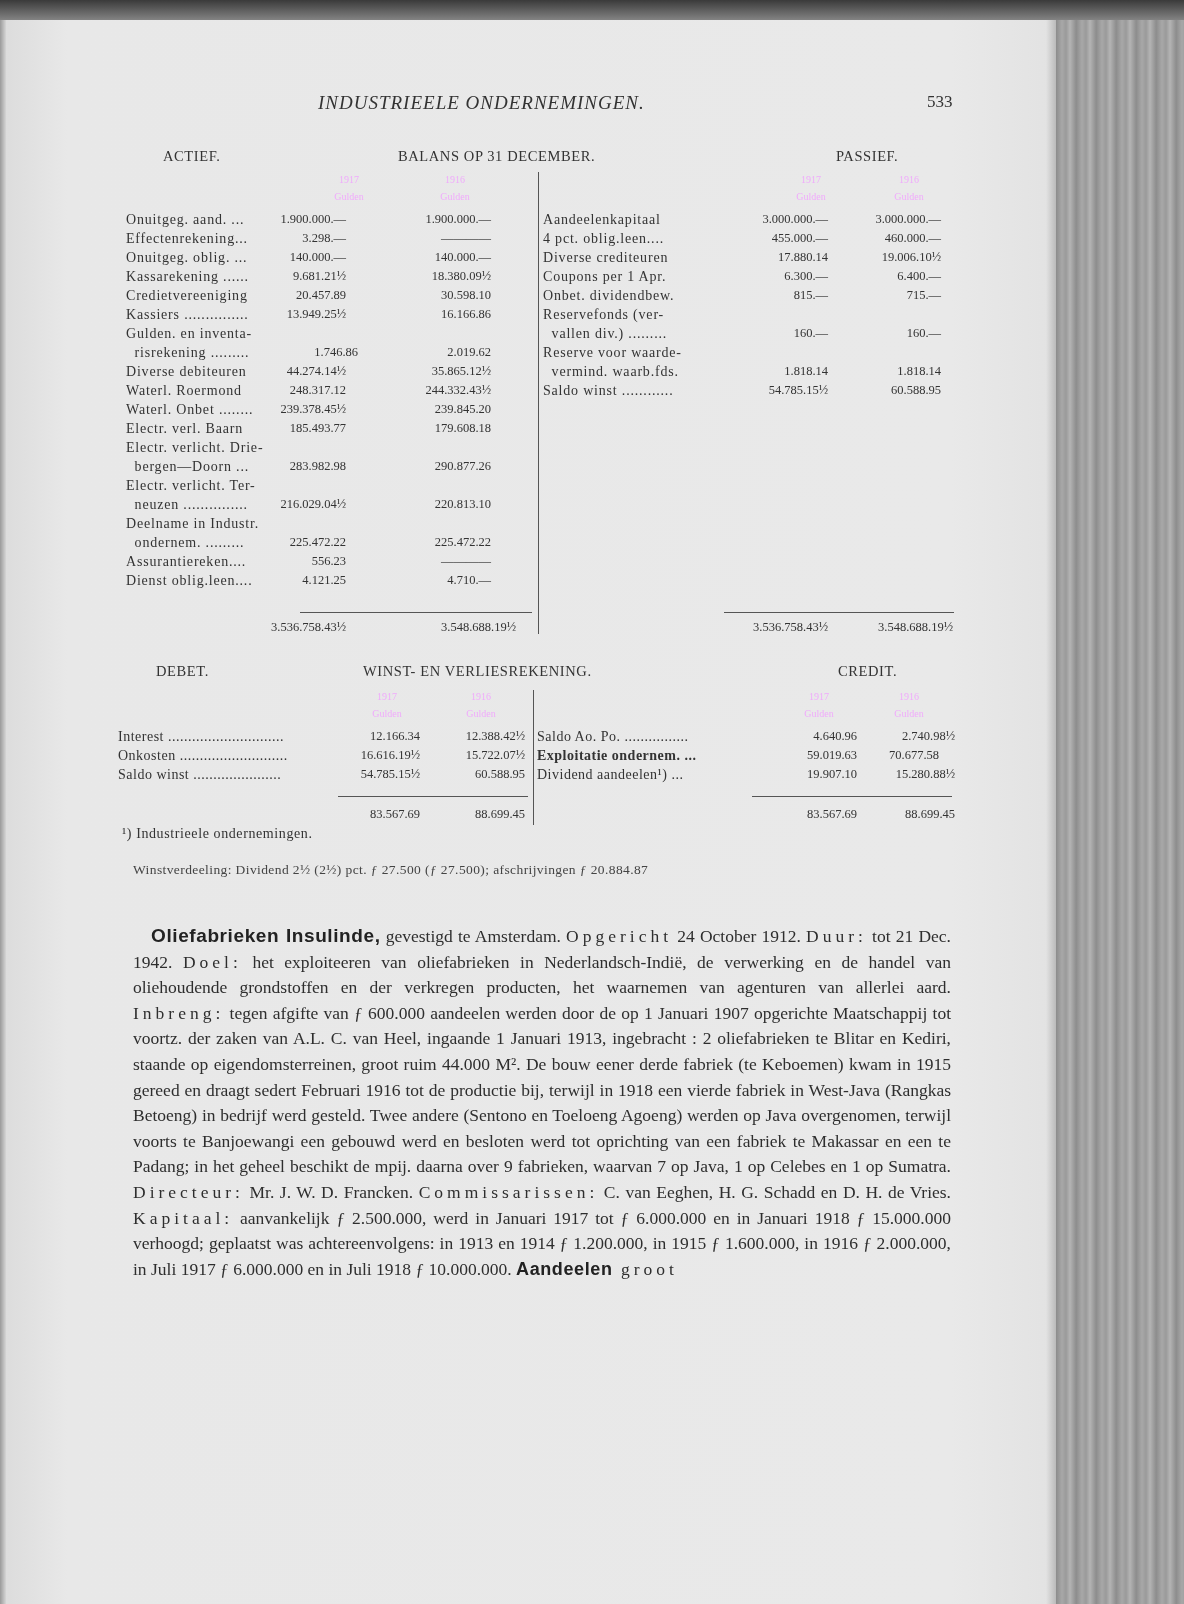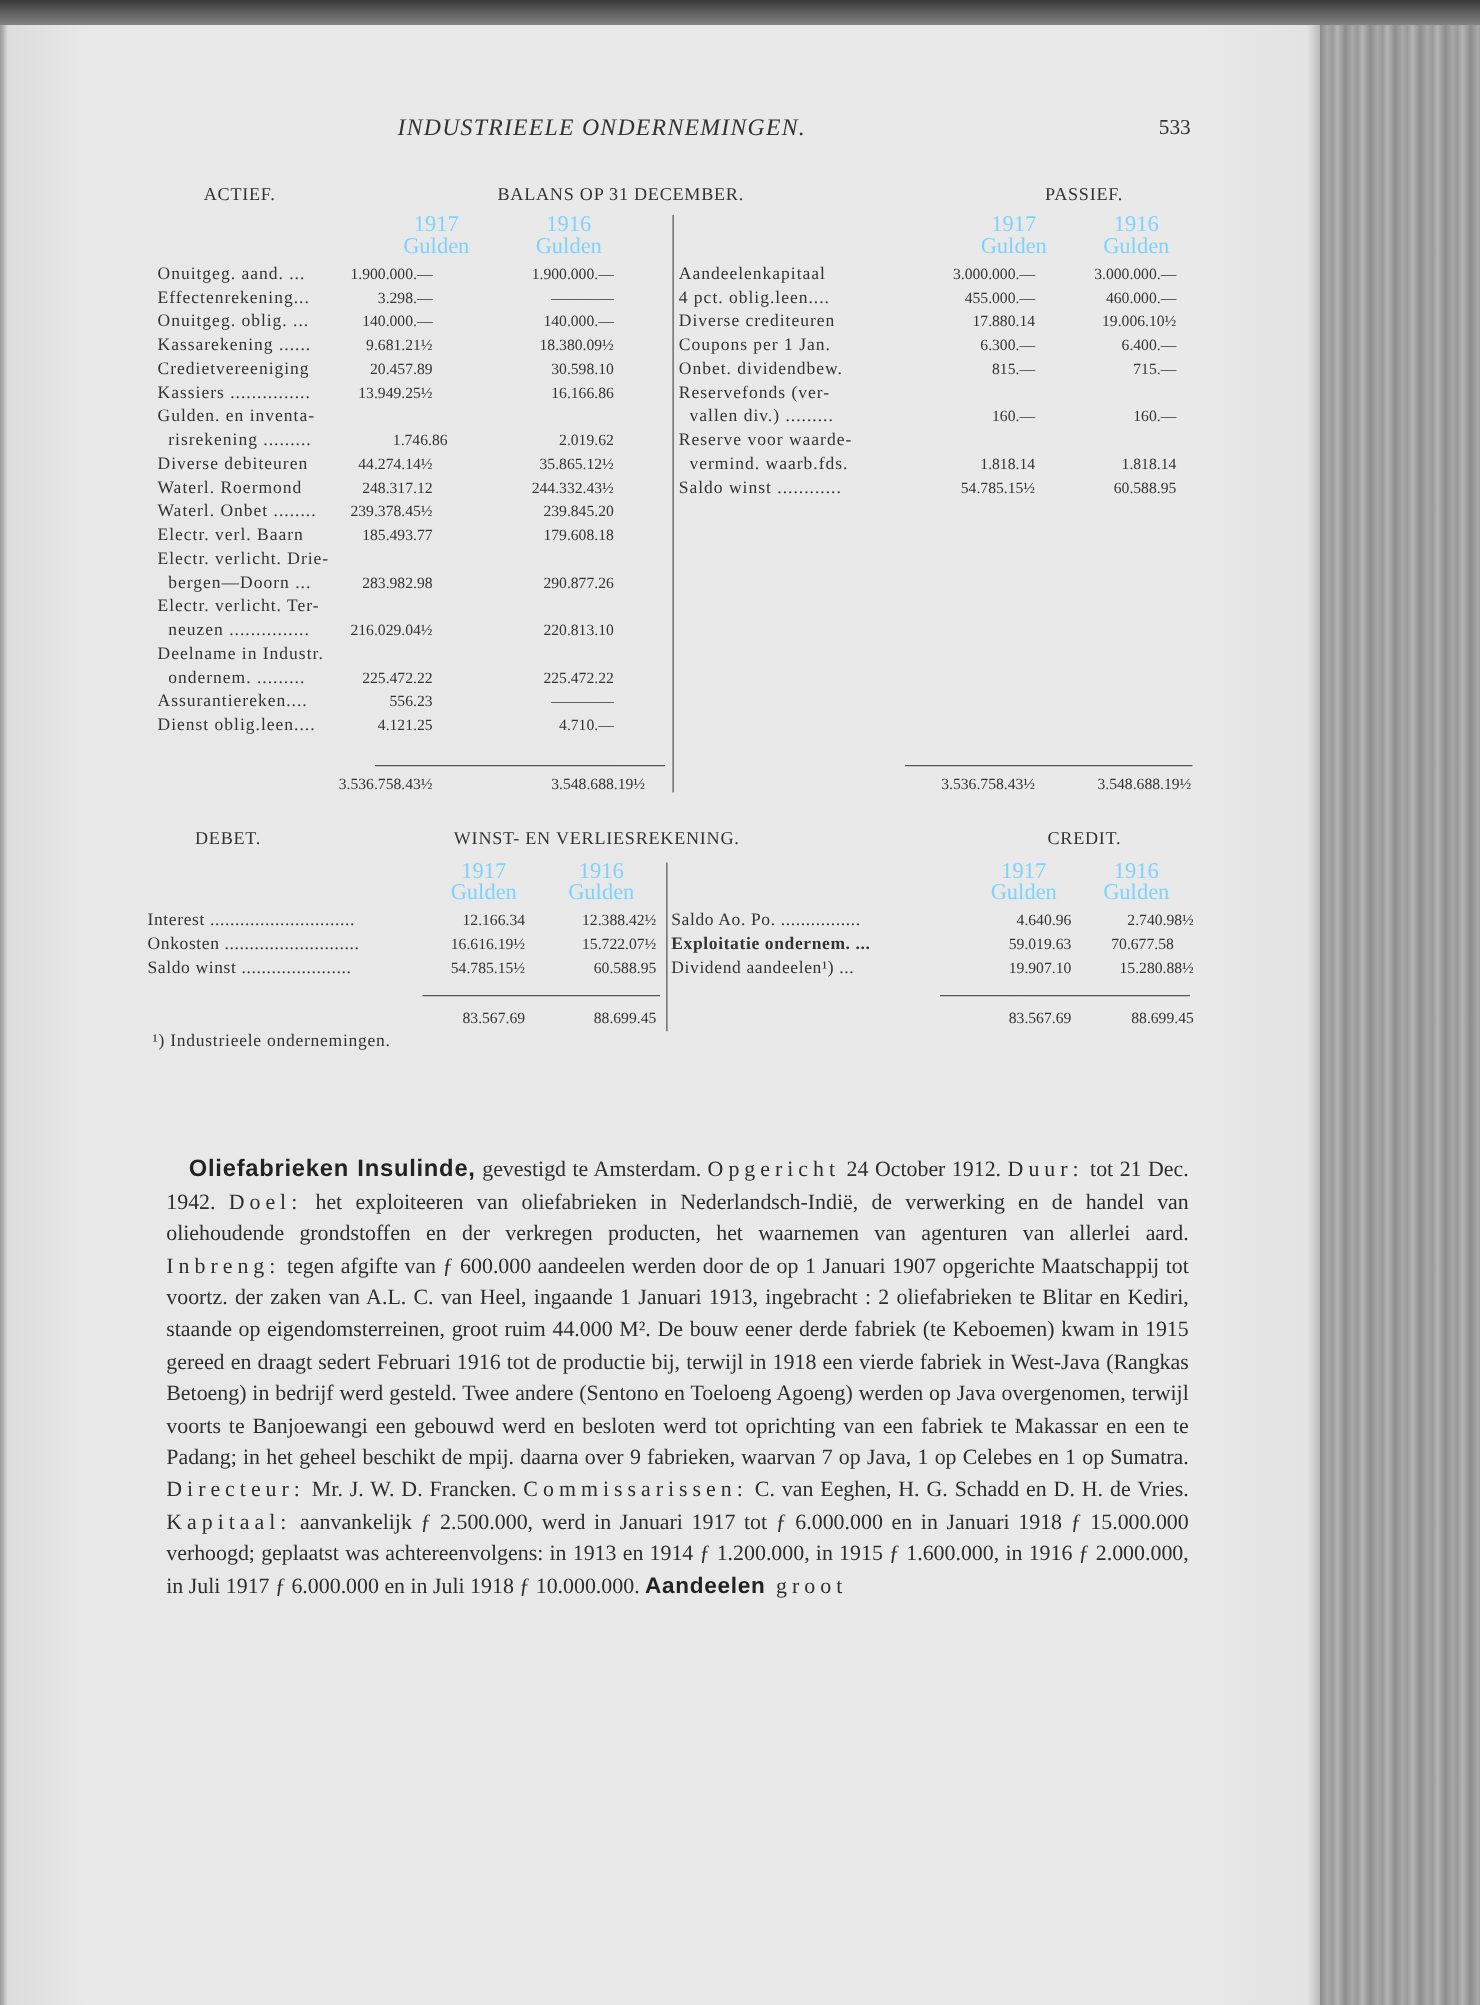--- a/index.html
+++ b/index.html
@@ -40,21 +40,21 @@
     }
     .page-number {
       position: absolute; left: 927px; top: 0; font-size: 17px; color: #333;
     }
 
     .section-head {
       position: absolute; font-size: 14.5px; letter-spacing: 0.6px; color: #333; white-space: nowrap;
     }
 
     .col-head {
-      position: absolute; font-size: 18px; text-align: center; color: #7dd3fc; line-height: 17px;
+      position: absolute; font-size: 10px; text-align: center; color: #f0abfc; line-height: 17px;
     }
     .row {
       position: absolute; font-size: 14px; line-height: 19px; white-space: nowrap; color: #333;
     }
     .row .lbl { position: absolute; left: 0; letter-spacing: 0.8px; }
     .row .v1, .row .v2 {
       position: absolute; text-align: right; font-size: 12.5px; font-family: "Liberation Serif", serif;
     }
     .vline { position: absolute; width: 1px; background: #555; }
     .hline { position: absolute; height: 1px; background: #555; }
@@ -234,21 +234,21 @@
         <span class="lbl">4 pct. oblig.leen....</span>
         <span class="v1" style="right:125px;">455.000.—</span>
         <span class="v2" style="right:12px;">460.000.—</span>
       </div>
     <div class="row" style="left:543px; top:248px; width:410px;">
         <span class="lbl">Diverse crediteuren</span>
         <span class="v1" style="right:125px;">17.880.14</span>
         <span class="v2" style="right:12px;">19.006.10½</span>
       </div>
     <div class="row" style="left:543px; top:267px; width:410px;">
-        <span class="lbl">Coupons per 1 Jan.</span>
+        <span class="lbl">Coupons per 1 Apr.</span>
         <span class="v1" style="right:125px;">6.300.—</span>
         <span class="v2" style="right:12px;">6.400.—</span>
       </div>
     <div class="row" style="left:543px; top:286px; width:410px;">
         <span class="lbl">Onbet. dividendbew.</span>
         <span class="v1" style="right:125px;">815.—</span>
         <span class="v2" style="right:12px;">715.—</span>
       </div>
     <div class="row" style="left:543px; top:305px; width:410px;">
         <span class="lbl">Reservefonds (ver-</span>
@@ -350,17 +350,18 @@
       </div>
   </div>
   <div class="hline" style="left:752px; top:796px; width:200px;"></div>
   <div class="row" style="left:537px; top:805px; width:418px;">
     <span class="v1" style="right:98px;">83.567.69</span>
     <span class="v2" style="right:0px;">88.699.45</span>
   </div>
 </div>
 
 <div class="winst">
+  <p>Winstverdeeling: Dividend 2½ (2½) pct. ƒ 27.500 (ƒ 27.500); afschrijvingen ƒ 20.884.87</p>
 </div>
 
 <div class="body-text">
   <p><span class="bold-sans" style="font-size:19px;">Oliefabrieken Insulinde,</span><span> gevestigd te Amsterdam. </span><span class="spaced">Opgericht</span><span> 24 October 1912. </span><span class="spaced">Duur:</span><span> tot 21 Dec. 1942. </span><span class="spaced">Doel:</span><span> het exploiteeren van oliefabrieken in Nederlandsch-Indië, de verwerking en de handel van oliehoudende grondstoffen en der verkregen producten, het waarnemen van agenturen van allerlei aard. </span><span class="spaced">Inbreng:</span><span> tegen afgifte van ƒ 600.000 aandeelen werden door de op 1 Januari 1907 opgerichte Maatschappij tot voortz. der zaken van A.L. C. van Heel, ingaande 1 Januari 1913, ingebracht : 2 oliefabrieken te Blitar en Kediri, staande op eigendomsterreinen, groot ruim 44.000 M². De bouw eener derde fabriek (te Keboemen) kwam in 1915 gereed en draagt sedert Februari 1916 tot de productie bij, terwijl in 1918 een vierde fabriek in West-Java (Rangkas Betoeng) in bedrijf werd gesteld. Twee andere (Sentono en Toeloeng Agoeng) werden op Java overgenomen, terwijl voorts te Banjoewangi een gebouwd werd en besloten werd tot oprichting van een fabriek te Makassar en een te Padang; in het geheel beschikt de mpij. daarna over 9 fabrieken, waarvan 7 op Java, 1 op Celebes en 1 op Sumatra. </span><span class="spaced">Directeur:</span><span> Mr. J. W. D. Francken. </span><span class="spaced">Commissarissen:</span><span> C. van Eeghen, H. G. Schadd en D. H. de Vries. </span><span class="spaced">Kapitaal:</span><span> aanvankelijk ƒ 2.500.000, werd in Januari 1917 tot ƒ 6.000.000 en in Januari 1918 ƒ 15.000.000 verhoogd; geplaatst was achtereenvolgens: in 1913 en 1914 ƒ 1.200.000, in 1915 ƒ 1.600.000, in 1916 ƒ 2.000.000, in Juli 1917 ƒ 6.000.000 en in Juli 1918 ƒ 10.000.000. </span><span class="bold-sans" style="font-size:18px;">Aandeelen</span><span class="spaced"> groot</span></p>
 </div>
 
 </body></html>

